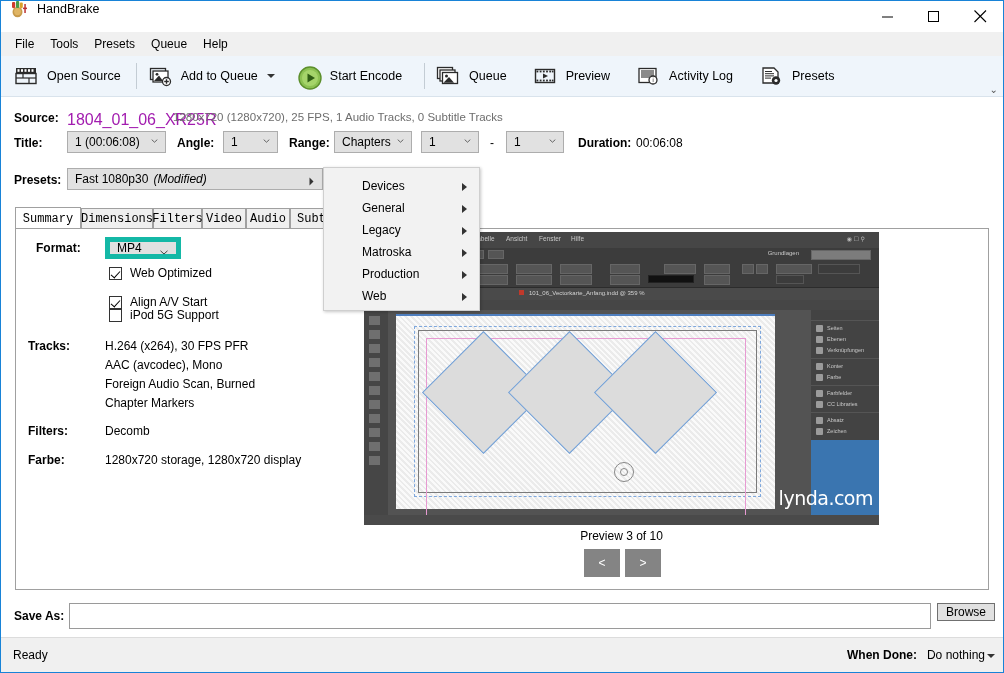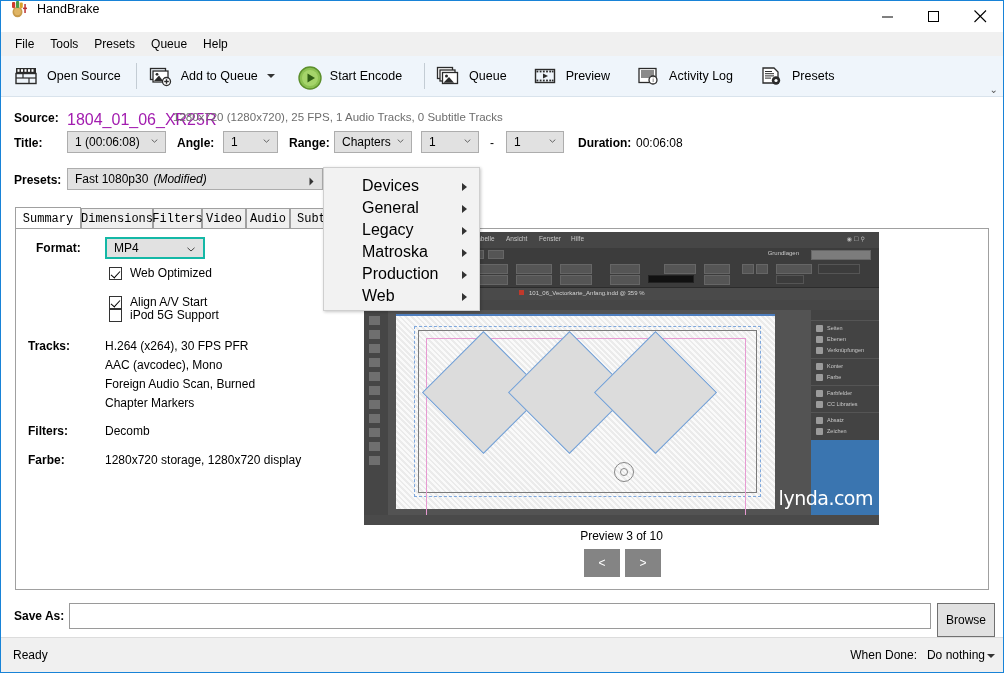--- a/index.html
+++ b/index.html
@@ -83,22 +83,22 @@
   .tab.sel{background:#ffffff;border-bottom:1px solid #ffffff;top:-1px;height:23px;}
   .panel{
     position:absolute;left:14px;top:227px;width:974px;height:362px;
     box-sizing:border-box;border:1px solid #a0a0a0;background:#ffffff;
   }
 
   
   .sum-lbl{position:absolute;font-weight:bold;font-size:12px;}
   .sum-val{position:absolute;font-size:12px;}
   .fmt-combo{
-    position:absolute;left:89px;top:8px;width:100px;height:22px;box-sizing:border-box;
-    border:2px solid #14b8a6;background:#e1e1e1;display:flex;align-items:center;
+    position:absolute;left:89px;top:8px;width:76px;height:22px;box-sizing:border-box;
+    border:5px solid #14b8a6;background:#e1e1e1;display:flex;align-items:center;
     padding-left:7px;font-size:12px;
   }
   .chkrow{position:absolute;display:flex;align-items:center;font-size:12px;}
   .chkbox{
     width:13px;height:13px;box-sizing:border-box;border:1px solid #333;background:#fff;
     margin-right:8px;position:relative;flex:none;
   }
   .chkbox.on::after{
     content:"";position:absolute;left:3px;top:1px;width:4px;height:8px;
     border:solid #000;border-width:0 1.6px 1.6px 0;transform:rotate(42deg);
@@ -159,47 +159,47 @@
   }
 
   
   .saverow{position:absolute;left:0;top:596px;width:1002px;height:41px;background:#fff;}
   .save-input{
     position:absolute;left:68px;top:6px;width:862px;height:26px;box-sizing:border-box;
     border:1px solid #9a9a9a;background:#fff;font-family:"Liberation Sans",sans-serif;
     font-size:12px;padding-left:5px;outline:none;
   }
   .browse-btn{
-    position:absolute;left:936px;top:6px;width:58px;height:34px;box-sizing:border-box;
+    position:absolute;left:936px;top:6px;width:58px;height:18px;box-sizing:border-box;
     border:1px solid #707070;background:#e1e1e1;display:flex;align-items:center;
     justify-content:center;font-size:12px;
   }
   
   .statusbar{
     position:absolute;left:0;bottom:0;width:1002px;height:34px;background:#f0f0f0;
     border-top:1px solid #dcdcdc;
   }
   .st-ready{position:absolute;left:12px;top:10px;font-size:12px;}
-  .st-wd{position:absolute;right:86px;top:10px;font-size:12px;font-weight:normal;}
+  .st-wd{position:absolute;right:86px;top:10px;font-size:12px;font-weight:bold;}
   .st-do{position:absolute;right:18px;top:10px;font-size:12px;}
   .st-caret{
     position:absolute;right:8px;top:16px;width:0;height:0;
     border-left:4px solid transparent;border-right:4px solid transparent;border-top:4px solid #333;
   }
 
   
   .ctxmenu{
     position:absolute;left:322px;top:166px;width:155px;height:142px;
     background:#f2f2f2;border:1px solid #cfcfcf;box-shadow:1px 1px 3px rgba(0,0,0,.22);
     z-index:40;
   }
   .ctx-gutter{position:absolute;left:0;top:0;width:28px;height:100%;background:#f2f2f2;}
   .ctx-item{
     position:absolute;left:0;width:100%;height:22px;display:flex;align-items:center;
-    font-size:16px;color:#000;box-sizing:border-box;
+    font-size:12px;color:#000;box-sizing:border-box;
   }
   .ctx-item .ctx-lbl{margin-left:38px;}
   .ctx-item .ctx-arr{
     position:absolute;right:12px;top:8px;width:0;height:0;
     border-top:4px solid transparent;border-bottom:4px solid transparent;border-left:5px solid #333;
   }
 </style>
 </head>
 <body>
 

